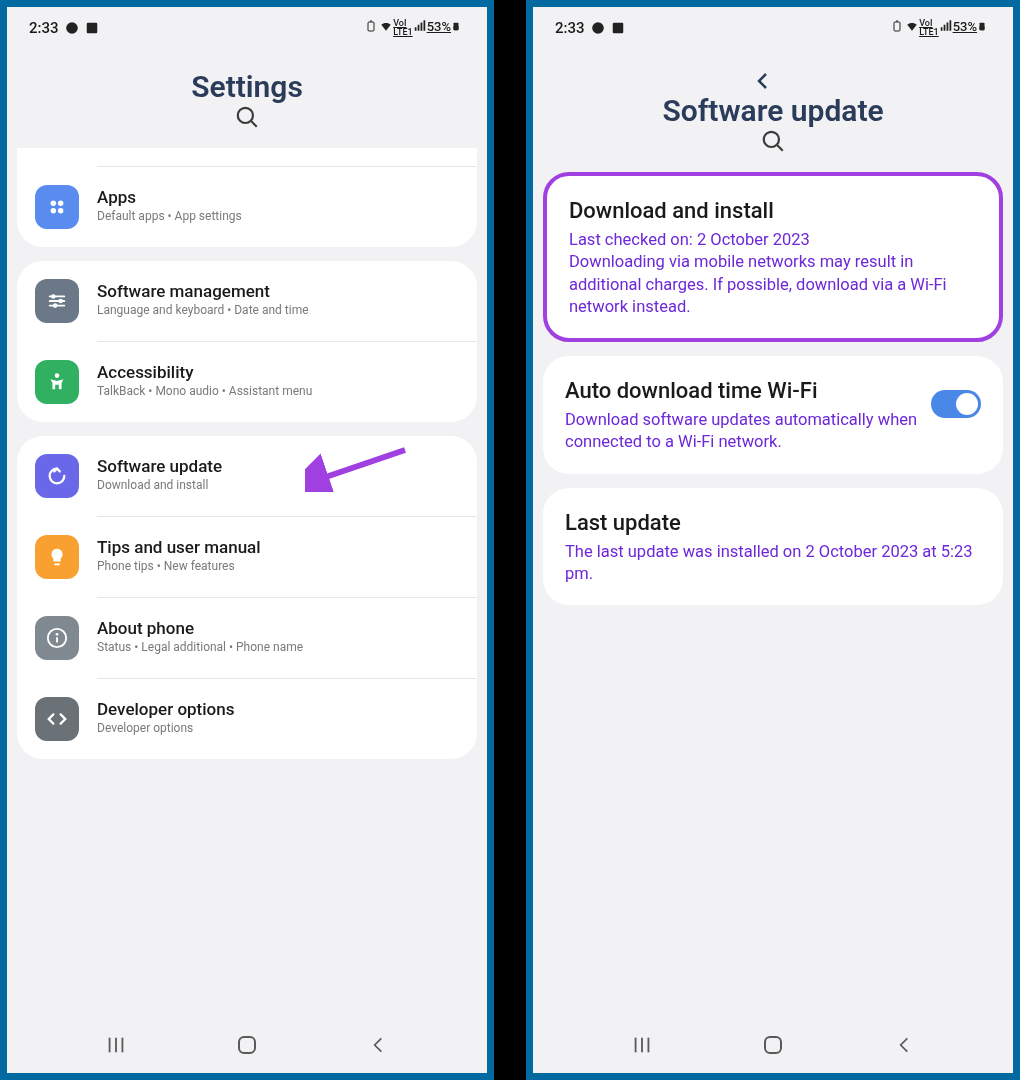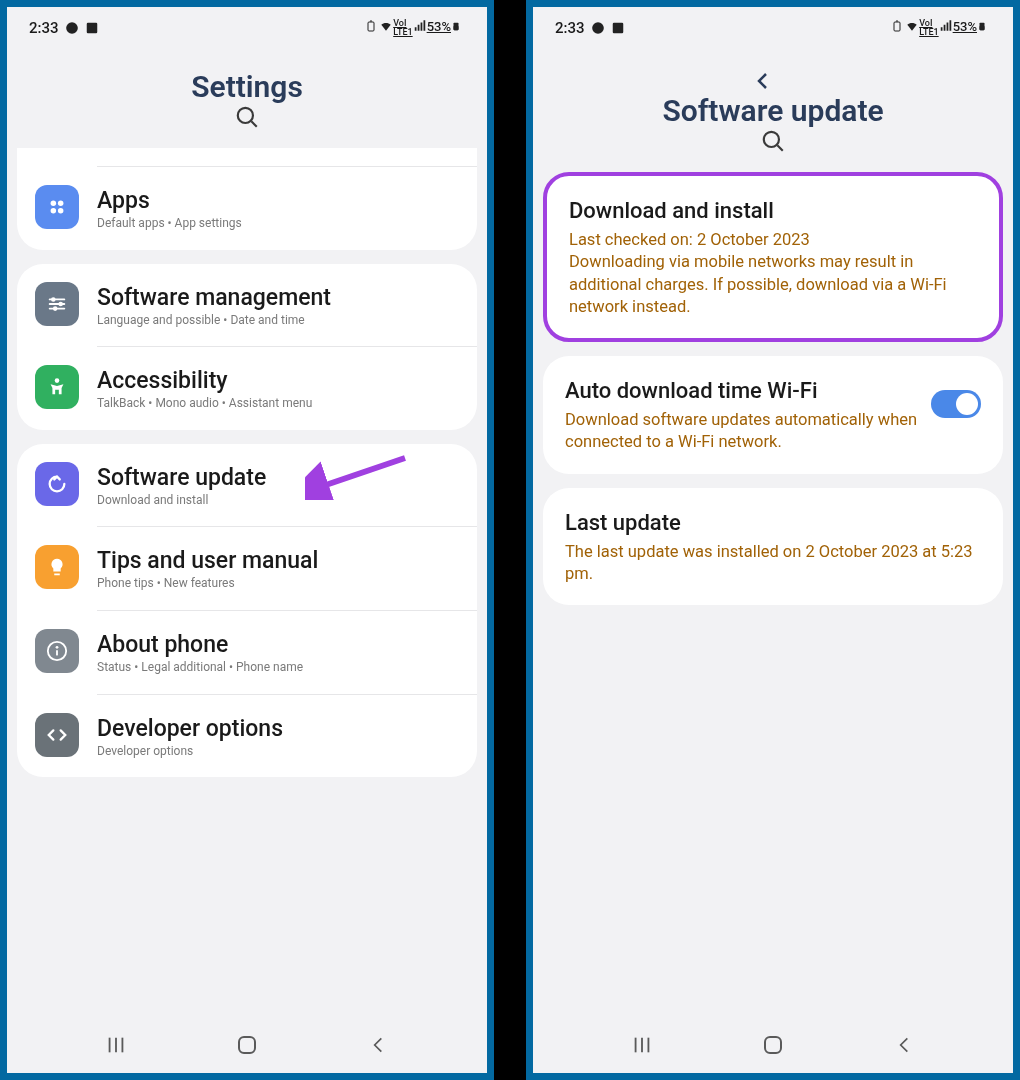--- a/index.html
+++ b/index.html
@@ -79,21 +79,21 @@
     height: 44px;
     border-radius: 12px;
     display: flex;
     align-items: center;
     justify-content: center;
     margin-right: 18px;
     flex-shrink: 0;
   }
   .row-text { flex: 1; padding-top: 2px; }
   .row-title {
-    font-size: 23px;
+    font-size: 17px;
     font-weight: 500;
     color: #1a1a1a;
     margin-bottom: 2px;
   }
   .row-sub {
     font-size: 12px;
     color: #7a7a7a;
     line-height: 1.3;
   }
   .row-divider {
@@ -116,21 +116,21 @@
     position: absolute;
     width: 22px;
     height: 22px;
     background: #fff;
     border-radius: 50%;
     top: 3px;
     right: 3px;
   }
   .update-card .row { padding: 20px 22px; }
   .update-card .row-title { font-size: 22px; margin-bottom: 6px; }
-  .update-card .row-sub { font-size: 16.5px; color: #a16207; line-height: 1.35; }
+  .update-card .row-sub { font-size: 16.5px; color: #6d28d9; line-height: 1.35; }
   .highlight-box {
     border: 4px solid #a040e0;
     border-radius: 4px;
   }
   .nav-bar {
     position: absolute;
     bottom: 0;
     left: 0;
     right: 0;
     height: 56px;
@@ -244,21 +244,21 @@
             <rect x="3" y="6" width="18" height="2" rx="1"></rect>
             <rect x="3" y="11" width="18" height="2" rx="1"></rect>
             <rect x="3" y="16" width="18" height="2" rx="1"></rect>
             <circle cx="8" cy="7" r="2.5"></circle>
             <circle cx="16" cy="12" r="2.5"></circle>
             <circle cx="10" cy="17" r="2.5"></circle>
           </svg>
       </div>
       <div class="row-text">
         <div class="row-title">Software management</div>
-        <div class="row-sub">Language and possible  •  Date and time</div>
+        <div class="row-sub">Language and keyboard  •  Date and time</div>
       </div>
     </div>
     <div class="row-divider"></div>
     <div class="row">
       <div class="row-icon icon-acc">
         <svg width="22" height="22" viewBox="0 0 24 24" fill="#fff">
             <circle cx="12" cy="5" r="2.5"></circle>
             <path d="M5 9l7 2 7-2-2 4v7h-3v-5h-4v5H7v-7z"></path>
           </svg>
       </div>

